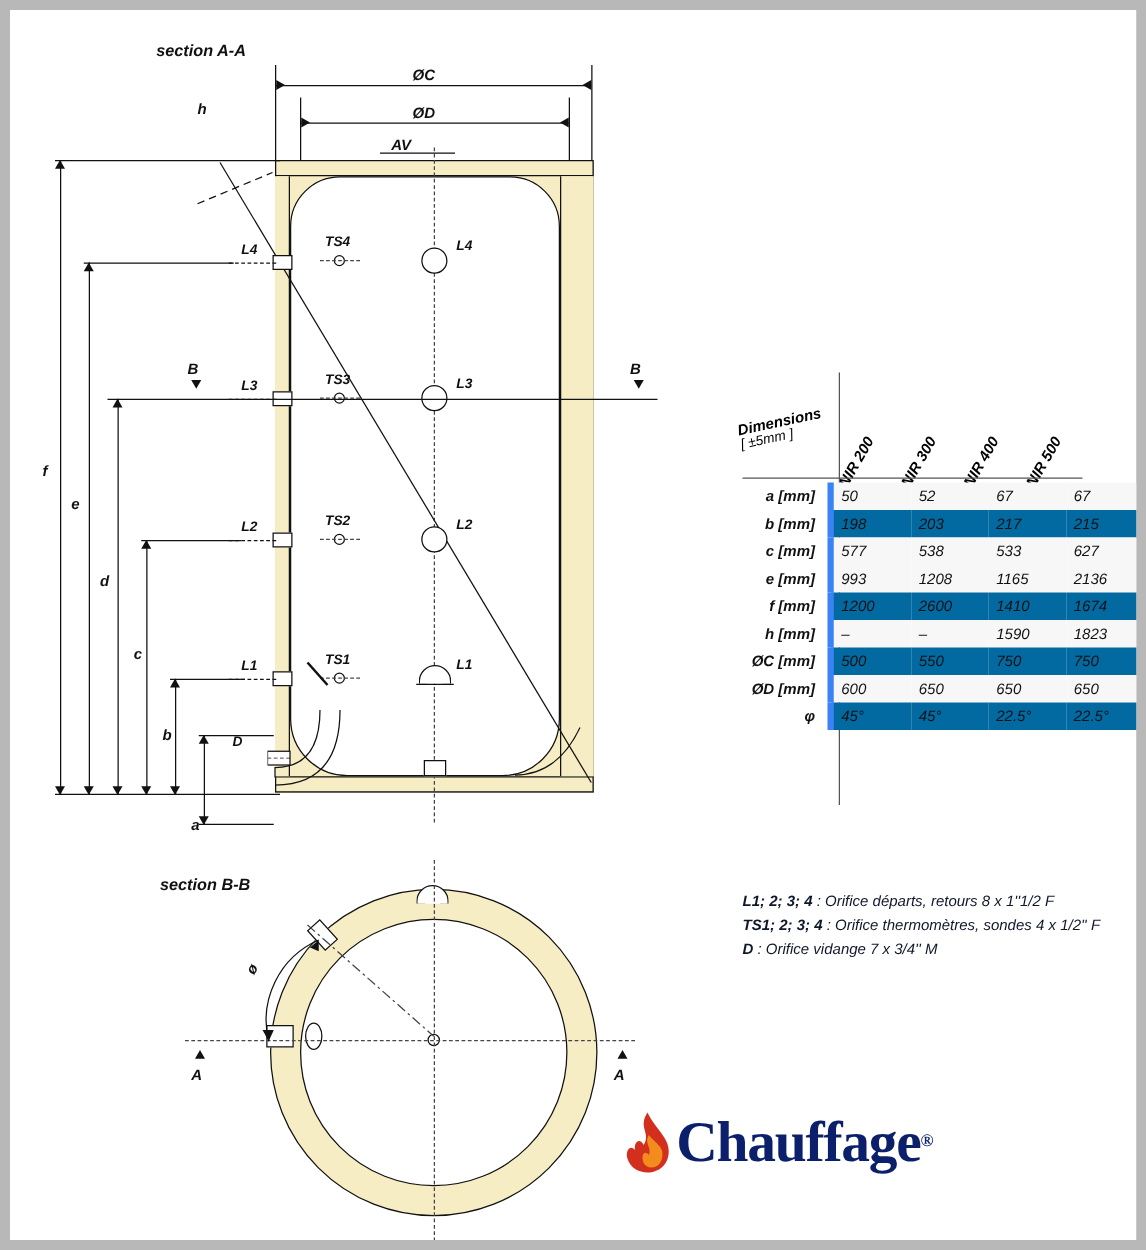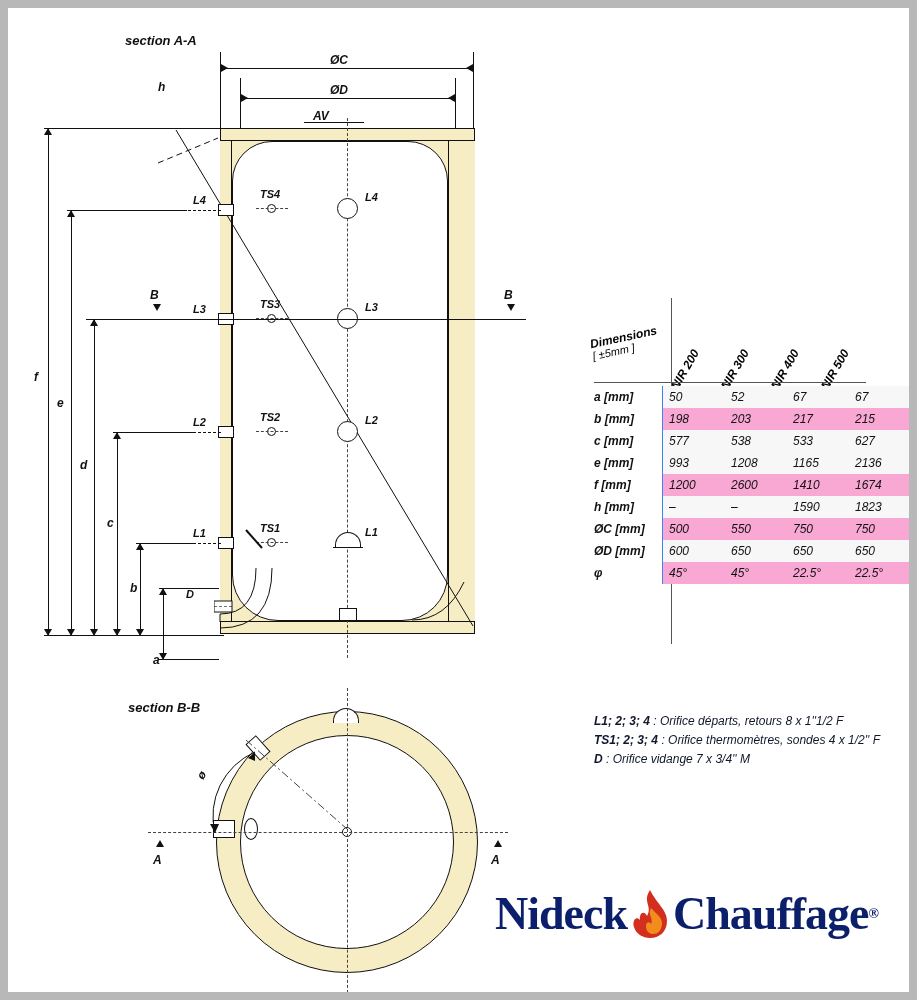--- a/index.html
+++ b/index.html
@@ -104,28 +104,28 @@
     font-style:italic;
     font-size:12px;
     color:#111;
   }
   #dimtable td{
     padding:2px 6px;
     height:18px;
     white-space:nowrap;
   }
   #dimtable td.rowhead{
-    text-align:left;
+    text-align:right;
     background:#ffffff;
-    border-right:1px solid #3b82f6;
+    border-right:5px solid #3b82f6;
     font-weight:bold;
     padding-right:10px;
     min-width:58px;
   }
-  #dimtable tr.alt td.val{background:#f9a8d4;}
+  #dimtable tr.alt td.val{background:#0369a1;}
   #dimtable td.val{background:#f7f7f8;min-width:50px;}
   .colhead{
     position:absolute;
     font-style:italic;font-weight:bold;font-size:12px;
     transform:rotate(-60deg);
     transform-origin:left bottom;
     white-space:nowrap;
   }
   .dimhead{
     position:absolute;
@@ -426,21 +426,20 @@
       <span class="v">: Orifice thermomètres, sondes 4 x 1/2'' F</span>
     </div>
     <div class="row">
       <span class="k">D</span>
       <span class="v">: Orifice vidange 7 x 3/4'' M</span>
     </div>
   </div>
 
   <div id="logo">
     <div style="display:flex;align-items:center;">
-      <span class="logo-main">Nideck</span>
       <span style="display:inline-block;width:46px;height:52px;position:relative;">
         <svg width="46" height="52" viewBox="0 0 46 52">
           <path d="M23 2 C 15 14, 26 18, 20 28 C 17 22, 12 25, 13 32 C 9 27, 5 33, 7 39 C 9 46, 16 50, 23 50 C 32 50, 40 44, 40 33 C 40 22, 30 16, 23 2 Z" fill="#d32f1e"></path>
           <path d="M24 20 C 20 27, 27 30, 24 36 C 22 33, 19 34, 19 38 C 19 44, 23 46, 26 46 C 32 46, 35 41, 35 35 C 35 29, 29 26, 24 20 Z" fill="#f28c1c"></path>
         </svg>
       </span>
       <span class="logo-main">Chauffage</span>
       <span class="logo-main reg" style="font-size:14px;">®</span>
     </div>
   </div>

